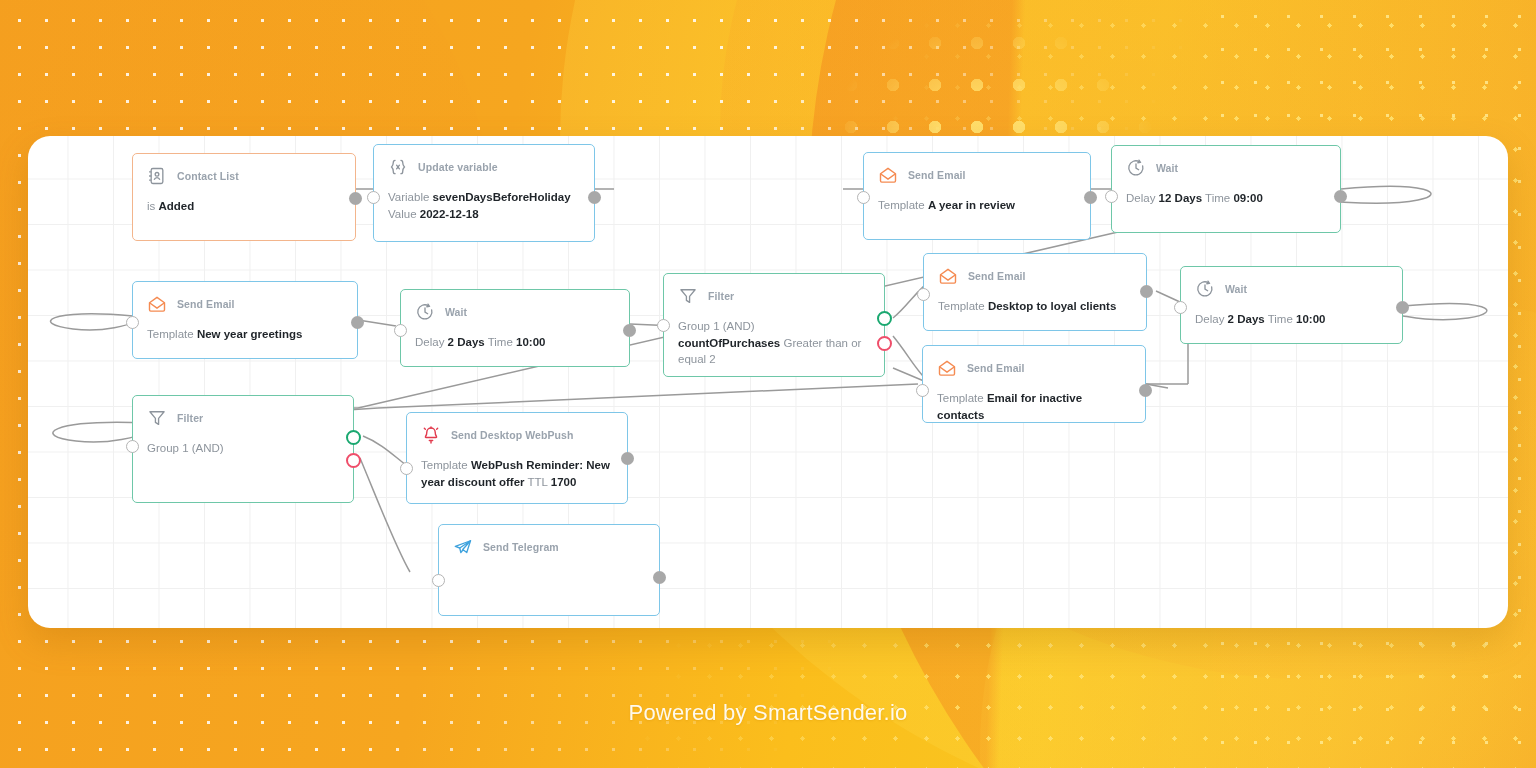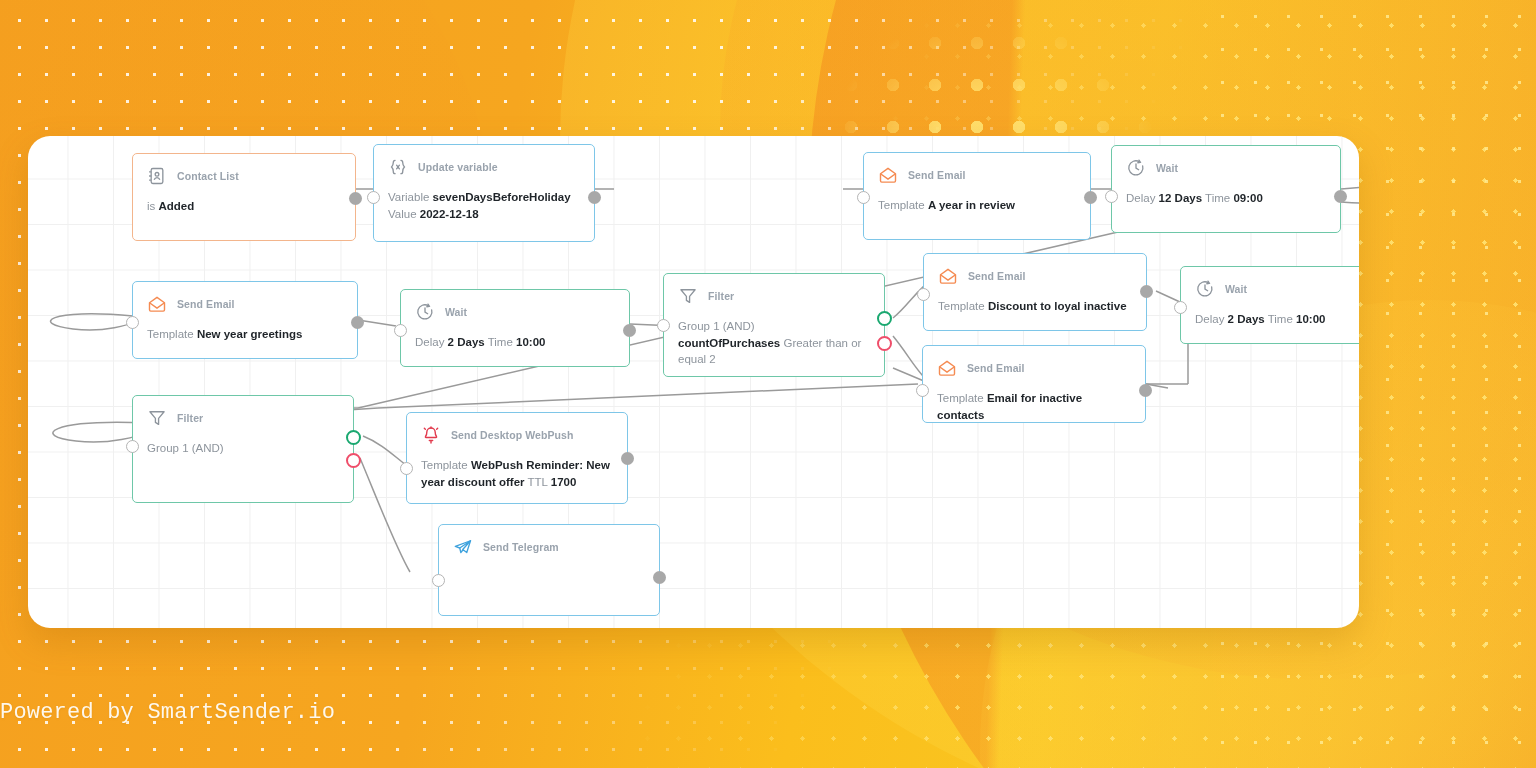--- a/index.html
+++ b/index.html
@@ -61,33 +61,33 @@
   }
   .dots-faint-right {
     position: absolute; right: 0; top: 0; width: 330px; height: 768px;
     background-image: radial-gradient(rgba(255,236,150,.8) 1.8px, transparent 1.9px);
     background-size: 33px 33px;
   }
 
   
   #footer-caption {
     position: absolute; left: 0; right: 0; top: 700px;
-    text-align: left;
+    text-align: center;
     font-size: 22px;
     color: rgba(255,255,255,.92);
     letter-spacing: .2px;
-    font-family: Liberation Mono, monospace;
+    font-family: Liberation Sans, sans-serif;
     text-shadow: 0 1px 2px rgba(200,130,0,.25);
   }
 
   
   #canvas-panel {
     position: absolute;
     left: 28px; top: 136px;
-    width: 1331px; height: 492px;
+    width: 1480px; height: 492px;
     background: #fff;
     border-radius: 22px;
     box-shadow: 0 14px 34px rgba(160,95,0,.22);
     overflow: hidden;
   }
   #canvas-grid {
     position: absolute; inset: 0;
     background-image:
       linear-gradient(to right, #f0f0f0 1px, transparent 1px),
       linear-gradient(to bottom, #f0f0f0 1px, transparent 1px);
@@ -347,21 +347,21 @@
   <div class="node action" style="left:895px; top:117px; width:224px; height:78px;">
     <div class="node-head">
       <svg class="node-icon" viewBox="0 0 24 24" fill="none" stroke="#f58b52" stroke-width="1.7" stroke-linejoin="round">
         <path d="M3 10.5 12 4l9 6.5V19a1.5 1.5 0 0 1-1.5 1.5h-15A1.5 1.5 0 0 1 3 19z"></path>
         <path d="M3 10.5 12 17l9-6.5"></path>
       </svg>
       <span class="node-type">Send Email</span>
     </div>
     <div class="node-body">
       <span class="muted">Template</span>
-      <b>Discount to loyal inactive</b>
+      <b>Desktop to loyal clients</b>
     </div>
     <div class="port port-in" style="left:-7px; top:34px;"></div>
     <div class="port port-out" style="right:-7px; top:31px;"></div>
   </div>
 
   <div class="node flow" style="left:1152px; top:130px; width:223px; height:78px;">
     <div class="node-head">
       <svg class="node-icon" viewBox="0 0 24 24" fill="none" stroke="#8d949c" stroke-width="1.6" stroke-linecap="round">
         <path d="M20 9.5A8.5 8.5 0 1 1 16.3 4.6"></path>
         <path d="M15.6 2.6l1.6 2.6-3 .5"></path>

